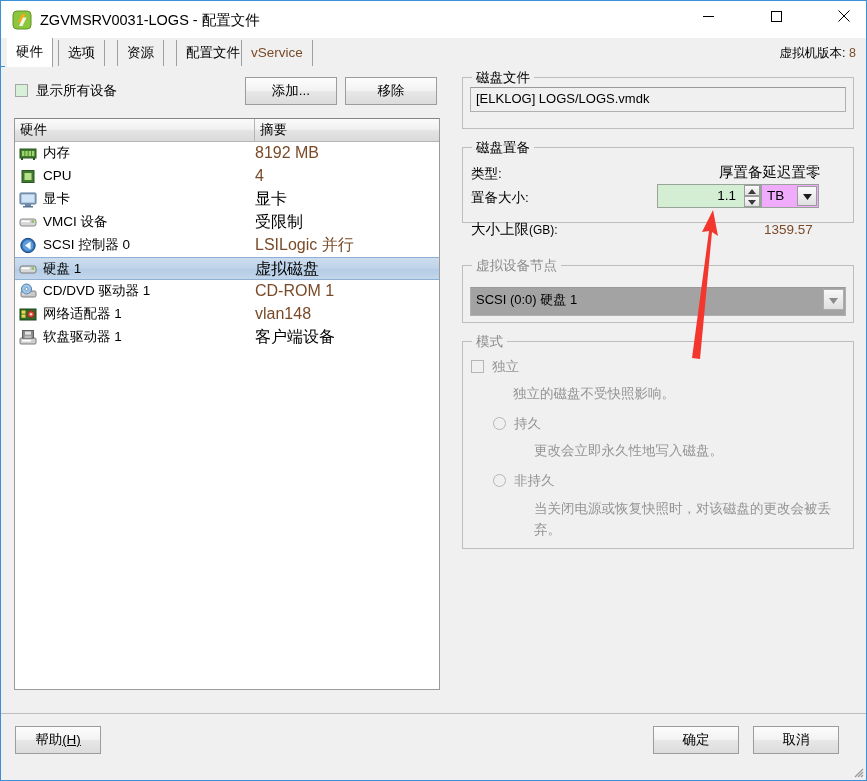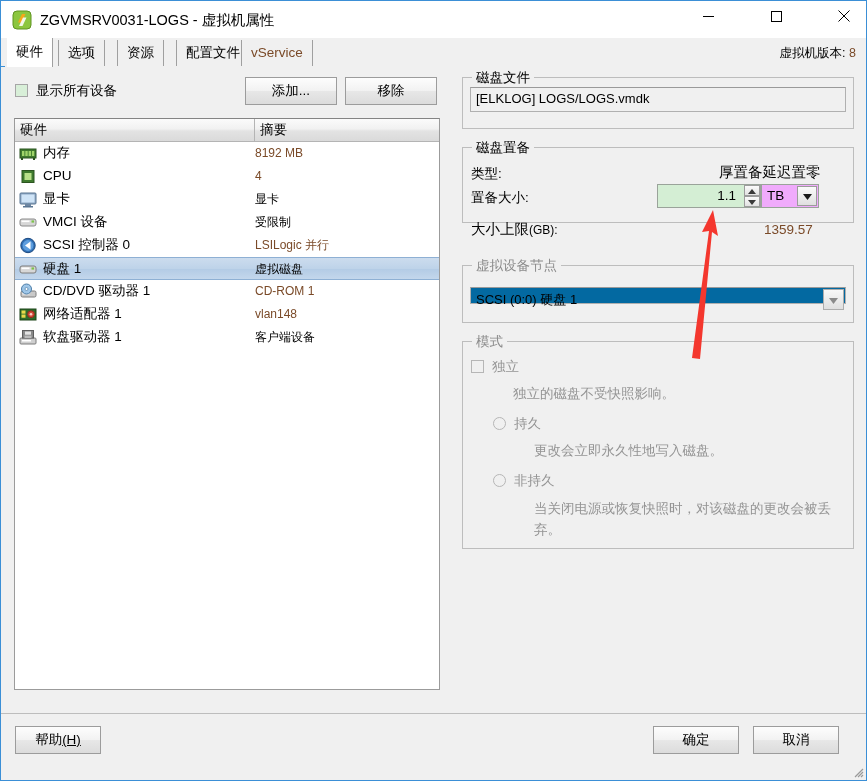--- a/index.html
+++ b/index.html
@@ -195,21 +195,21 @@
     left: 28px; top: 0;
     line-height: 22px;
     font-size: 13.5px;
     color: #000000;
     white-space: nowrap;
   }
   .hw-sum {
     position: absolute;
     left: 240px; top: 0;
     line-height: 22px;
-    font-size: 12px;
+    font-size: 16px;
     color: #000000;
     white-space: nowrap;
   }
   .hw-sum.brown, .hw-name.brown { color: #7a4a28; }
 
   
   .gbox {
     position: absolute;
     box-sizing: border-box;
     border: 1px solid #bdbdbd;
@@ -322,25 +322,25 @@
     width: 20px; height: 20px;
     box-sizing: border-box;
     background: linear-gradient(to bottom, #fbfbfb, #e0e0e0);
     border: 1px solid #9c9c9c;
   }
   #unit-arrow svg { position: absolute; left: 5px; top: 7px; }
 
   #node-select {
     position: absolute;
     left: 469px; top: 286px;
-    width: 376px; height: 17px;
+    width: 376px; height: 29px;
     box-sizing: border-box;
     border: 1px solid #b0b0b0;
     border-top-color: #9a9a9a;
-    background: #0369a1;
+    background: #a3a3a3;
   }
   #node-text {
     position: absolute;
     left: 5px; top: 0;
     line-height: 23px;
     font-size: 13px;
     color: #000000;
     white-space: nowrap;
   }
   #node-arrow {
@@ -417,21 +417,21 @@
 <div id="window">
 
   <div id="titlebar">
     <span id="title-icon">
       <svg width="20" height="20" viewBox="0 0 20 20">
         <rect x="1" y="1" width="18" height="18" rx="4" ry="4" fill="#8cc63f" stroke="#5f9421" stroke-width="1"></rect>
         <path d="M6 12.5 L10 4 L13.5 4 L9.5 12.5 Z" fill="#f7a81b"></path>
         <path d="M7 16 L11 7.5 L14.5 7.5 L10.5 16 Z" fill="#ffffff" opacity="0.88"></path>
       </svg>
     </span>
-    <span id="title-text">ZGVMSRV0031-LOGS - 虚拟机属性</span>
+    <span id="title-text">ZGVMSRV0031-LOGS - 配置文件</span>
 
     <button class="winbtn" id="btn-min">
       <svg width="11" height="11" viewBox="0 0 11 11">
           <rect x="0" y="5" width="11" height="1" fill="#000"></rect>
         </svg>
     </button>
     <button class="winbtn" id="btn-max">
       <svg width="11" height="11" viewBox="0 0 11 11">
           <rect x="0.5" y="0.5" width="10" height="10" fill="none" stroke="#000" stroke-width="1"></rect>
         </svg>

